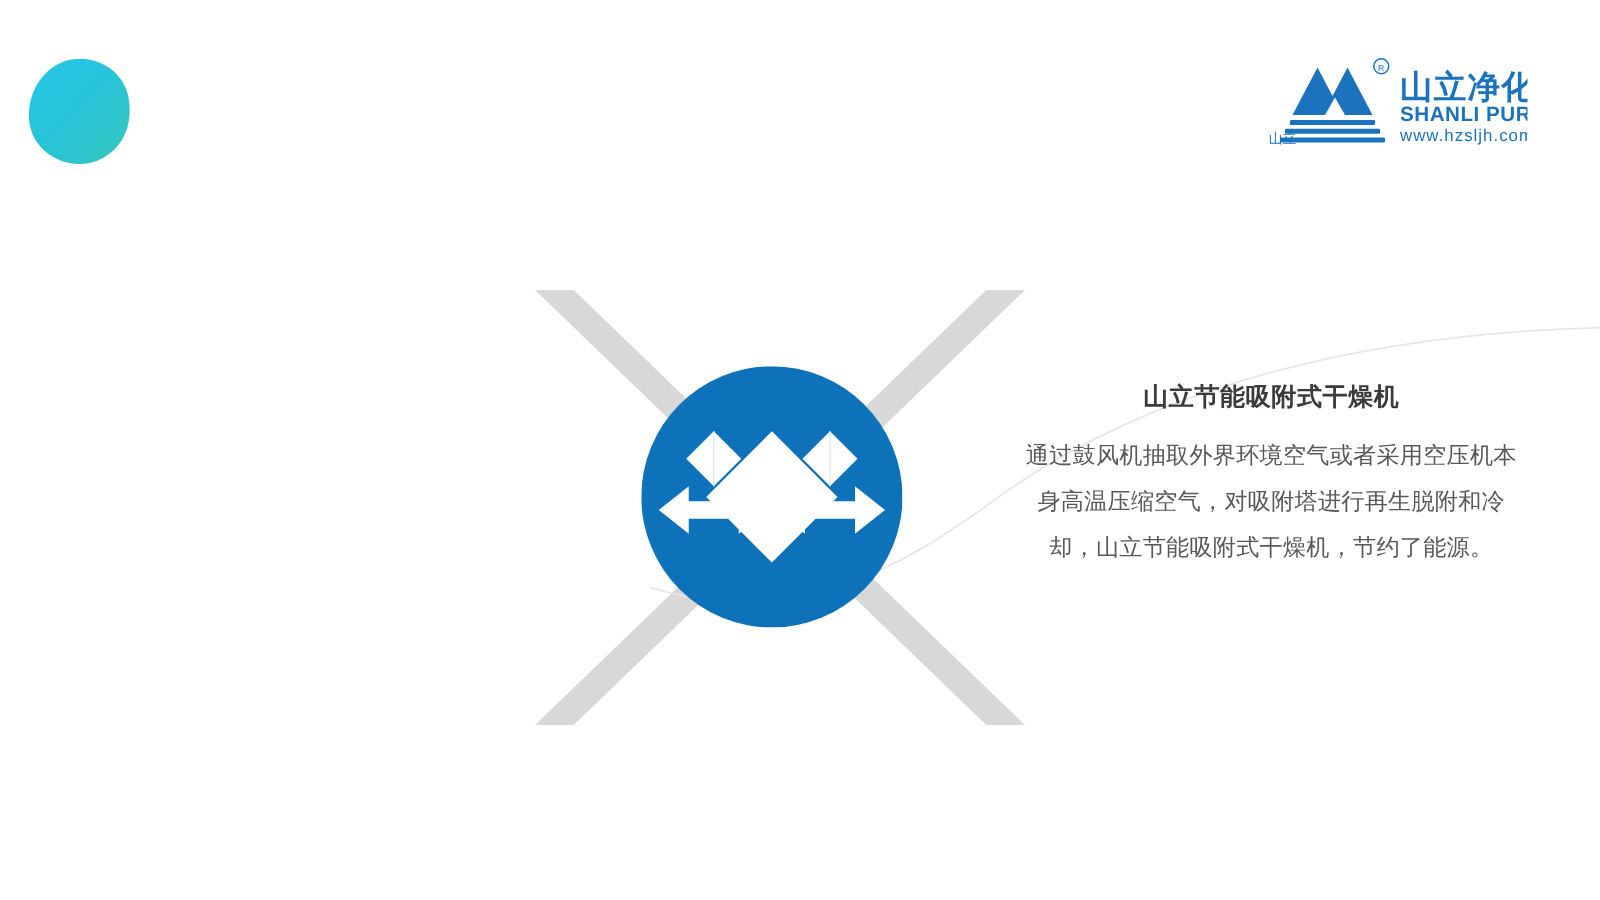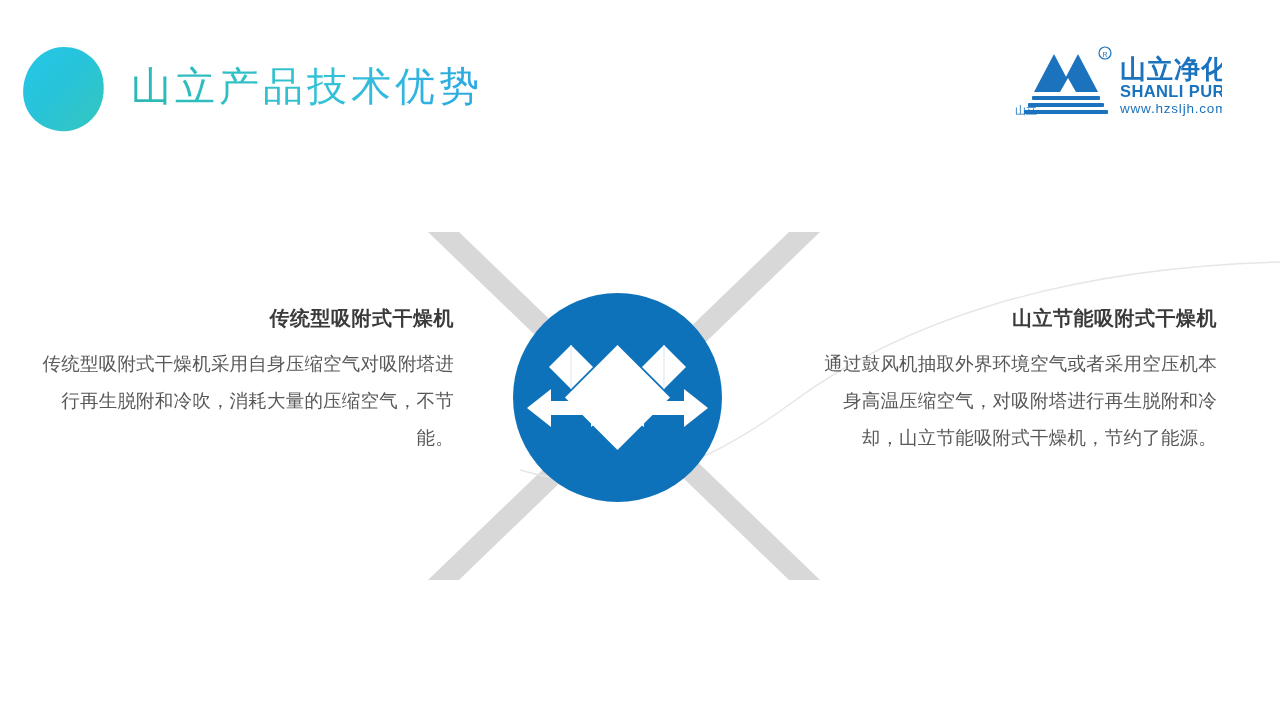--- a/index.html
+++ b/index.html
@@ -66,21 +66,21 @@
     color:#4a4a4a;
   }
   .col-left {
     left:42px; top:303px;
     width:412px;
     text-align:right;
   }
   .col-right {
     left:817px; top:303px;
     width:400px;
-    text-align:right;
+    text-align:center;
   }
   .col-heading {
     font-size:20px;
     font-weight:bold;
     color:#3b3b3b;
     line-height:30px;
     letter-spacing:0.5px;
     margin-bottom:12px;
     font-family:"Liberation Sans","DejaVu Sans",sans-serif;
   }
@@ -115,21 +115,20 @@
     <defs>
       <linearGradient id="blobGrad" x1="0" y1="0" x2="1" y2="1">
         <stop offset="0%" stop-color="#25c7e8"></stop>
         <stop offset="45%" stop-color="#27c3da"></stop>
         <stop offset="100%" stop-color="#35c6bd"></stop>
       </linearGradient>
     </defs>
     <path d="M44 1 C63 1 80 14 83 33 C86 52 80 70 63 80 C46 90 24 85 12 71 C0 57 1 36 10 21 C18 8 30 1 44 1 Z" fill="url(#blobGrad)"></path>
   </svg>
 
-  <div class="header-title">山立产品技术优势</div>
 
   <div class="logo">
     <svg viewBox="0 0 220 78" width="220" height="78">
 
       <g fill="#1b72bd">
         <polygon points="32,52 52,14 72,52"></polygon>
         <polygon points="56,52 76,14 96,52"></polygon>
         <polygon points="58,52 66,38 74,52" fill="#ffffff"></polygon>
         <rect x="30" y="56" width="68" height="4" rx="1"></rect>
         <rect x="26" y="63" width="76" height="4" rx="1"></rect>
@@ -160,23 +159,19 @@
     <path d="M58 52 L58 96" stroke="#dfe9f2" stroke-width="1.2" fill="none"></path>
 
     <polygon points="151,52 173,74 151,96 129,74" fill="#ffffff"></polygon>
     <path d="M151 52 L151 96" stroke="#dfe9f2" stroke-width="1.2" fill="none"></path>
 
     <polygon points="14,115 38,96 38,108 78,108 78,96 102,115 78,134 78,122 38,122 38,134" fill="#ffffff"></polygon>
 
     <polygon points="195,115 171,96 171,108 131,108 131,96 107,115 131,134 131,122 171,122 171,134" fill="#ffffff"></polygon>
   </svg>
 
-  <div class="col col-left">
-    <div class="col-heading">传统型吸附式干燥机</div>
-    <div class="col-body">传统型吸附式干燥机采用自身压缩空气对吸附塔进行再生脱附和冷吹，消耗大量的压缩空气，不节能。</div>
-  </div>
 
   <div class="col col-right">
     <div class="col-heading">山立节能吸附式干燥机</div>
     <div class="col-body">通过鼓风机抽取外界环境空气或者采用空压机本身高温压缩空气，对吸附塔进行再生脱附和冷却，山立节能吸附式干燥机，节约了能源。</div>
   </div>
 
 </div>
 
 </body></html>

